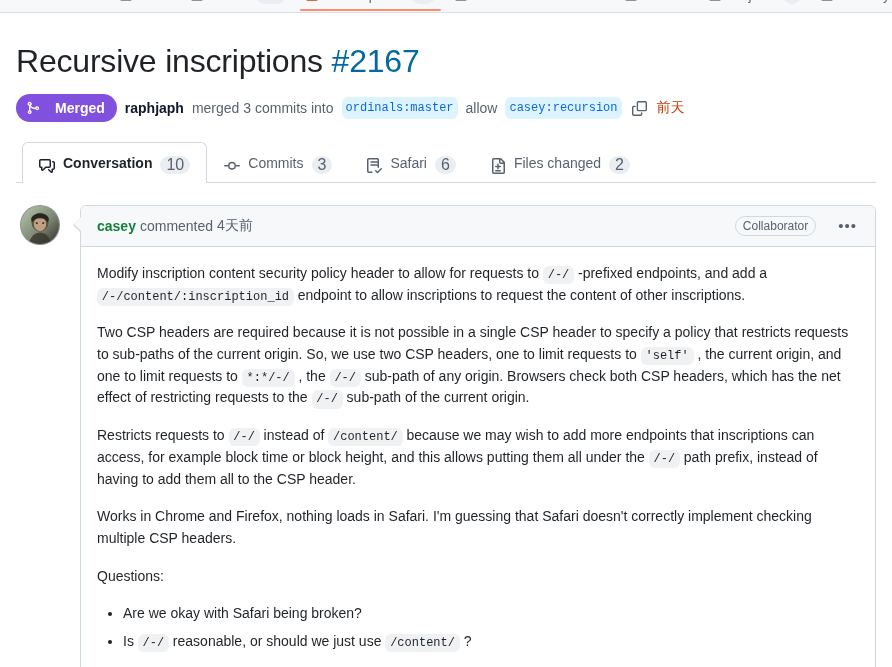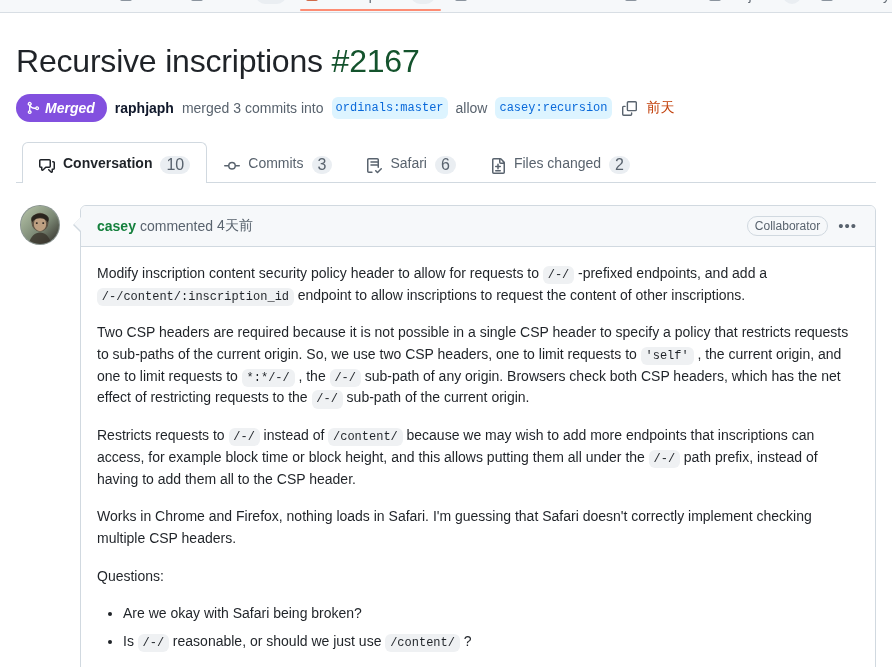--- a/index.html
+++ b/index.html
@@ -78,46 +78,45 @@
     padding-top: 28px;
   }
   .pr-title {
     font-size: 32px;
     font-weight: 400;
     line-height: 1.25;
     margin: 0;
     letter-spacing: -0.2px;
   }
   .pr-number {
-    color: #14532d;
+    color: #0369a1;
     font-weight: 300;
   }
 
   
   .pr-state-line {
     display: flex;
     align-items: center;
     gap: 8px;
     margin-top: 13px;
     font-size: 14px;
     color: #59636e;
     white-space: nowrap;
   }
   .state-badge {
     display: inline-flex;
     align-items: center;
-    gap: 5px;
+    gap: 15px;
     background: #8250df;
     color: #ffffff;
     border-radius: 2em;
     padding: 5px 12px 5px 10px;
     font-size: 14px;
     font-weight: 600;
     line-height: 18px;
-    font-style: italic;
   }
   .state-badge svg { display: block; fill: #ffffff; }
   .author-name { color: #0f172a; font-weight: 600; }
   .branch-chip {
     background: #ddf4ff;
     color: #0969da;
     border-radius: 6px;
     padding: 2px 4px;
     font-family: "Liberation Mono", monospace;
     font-size: 12px;
@@ -232,21 +231,21 @@
     align-items: center;
     font-size: 14px;
     color: #59636e;
   }
   .c-author { color: #15803d; font-weight: 600; }
   .c-meta { margin-left: 4px; }
   .header-right {
     margin-left: auto;
     display: flex;
     align-items: center;
-    gap: 8px;
+    gap: 20px;
   }
   .role-badge {
     border: 1px solid #d1d9e0;
     border-radius: 2em;
     color: #59636e;
     font-size: 12px;
     line-height: 18px;
     padding: 0 7px;
   }
   .kebab {

